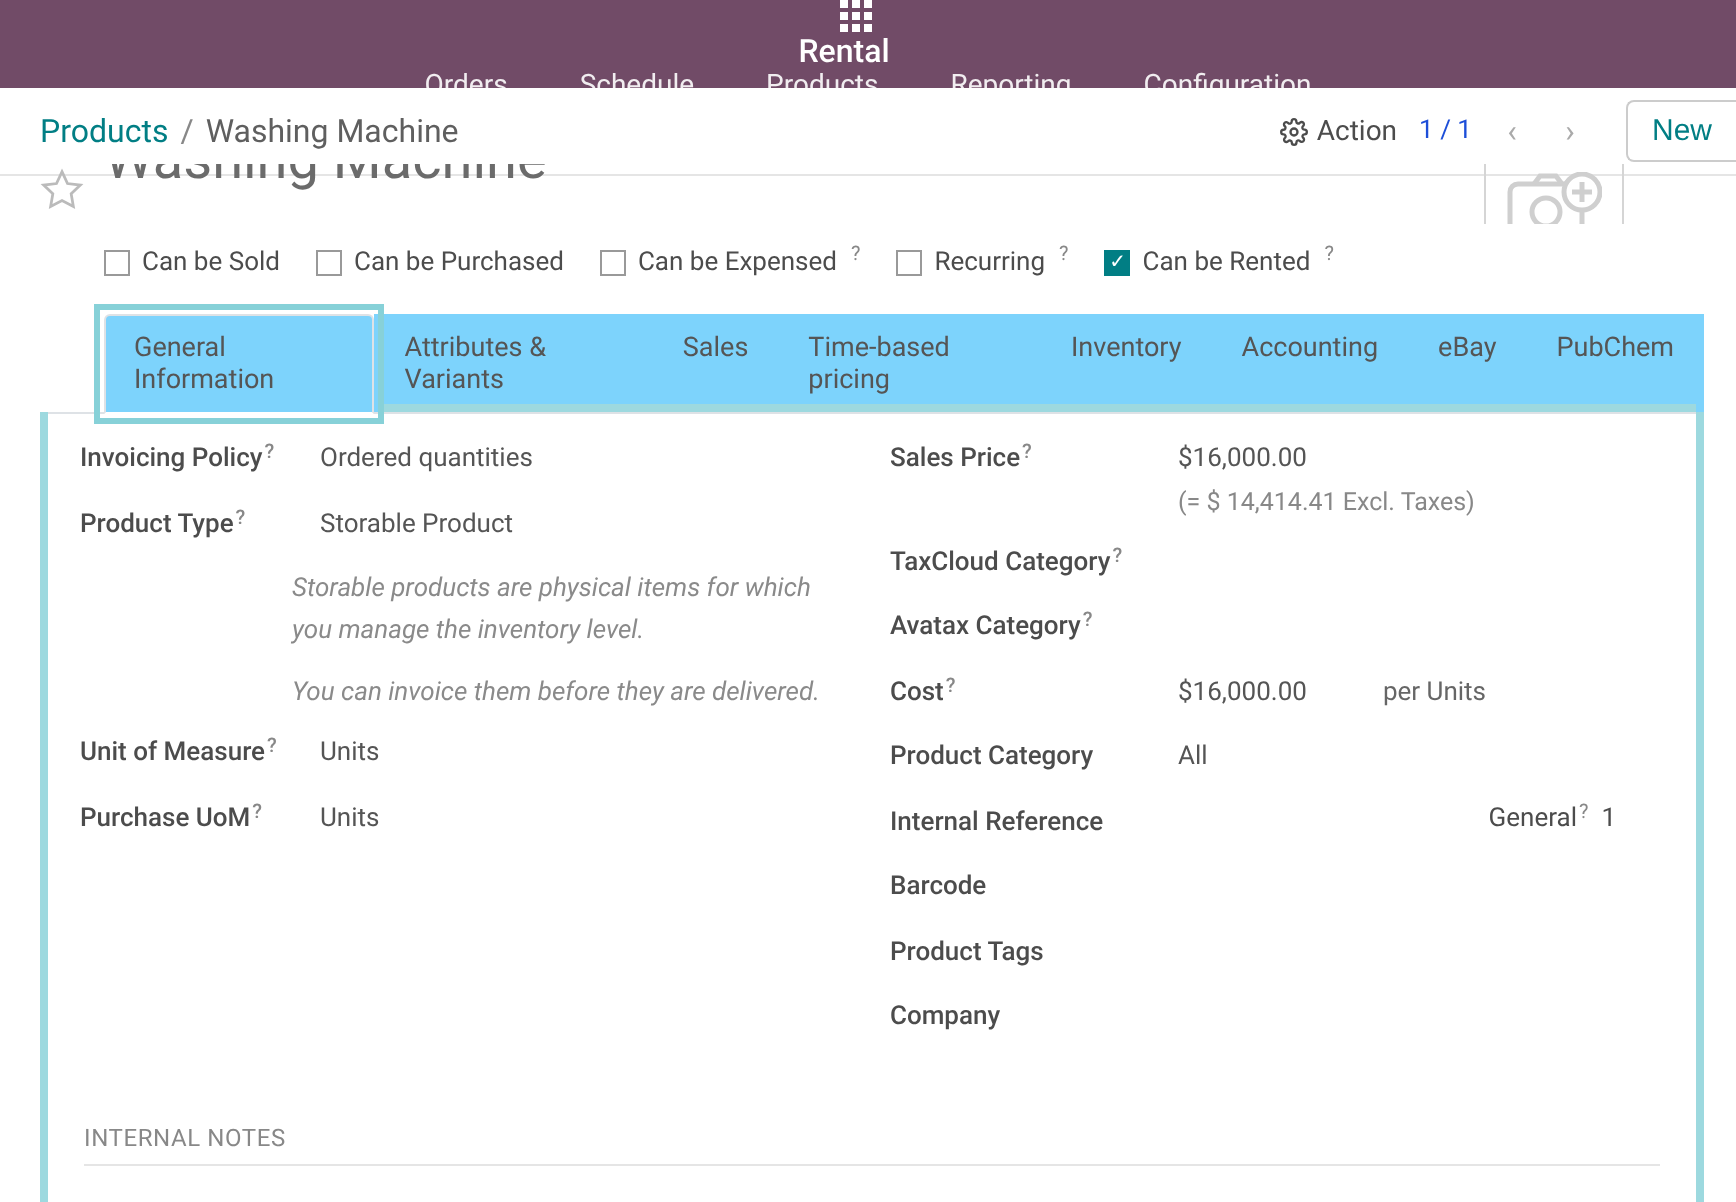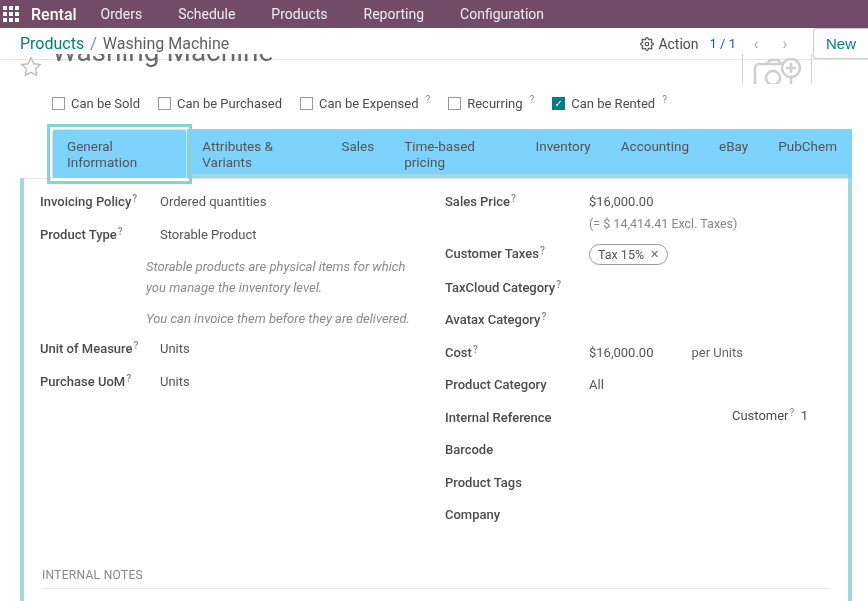--- a/index.html
+++ b/index.html
@@ -1,25 +1,25 @@
 <!DOCTYPE html>
 <html><head>
 <meta charset="utf-8">
 <style>
   * { box-sizing: border-box; margin: 0; padding: 0; }
   body { font-family: -apple-system, BlinkMacSystemFont, "Segoe UI", Roboto, sans-serif; font-size: 13px; color: #4c4c4c; background: #fff; width: 868px; height: 601px; overflow: hidden; position: relative; }
   
-  .navbar { background: #714b67; height: 28px; display: flex; align-items: center; padding: 0 3px; color: #fff; }
+  .navbar { background: #714b67; height: 44px; display: flex; align-items: center; padding: 0 28px; color: #fff; flex-direction: column; }
   .apps-icon { width: 16px; height: 16px; display: grid; grid-template-columns: repeat(3,4px); grid-template-rows: repeat(3,4px); gap: 2px; margin-right: 12px; }
   .apps-icon span { background: #fff; width: 4px; height: 4px; }
   .brand { font-size: 16px; font-weight: 500; margin-right: 24px; }
   .nav-items { display: flex; gap: 36px; }
   .nav-item { color: rgba(255,255,255,0.9); font-size: 14px; cursor: pointer; }
   
-  .controlbar { height: 32px; display: flex; align-items: center; padding: 0 20px; border-bottom: 1px solid #e5e5e5; position: relative; }
+  .controlbar { height: 44px; display: flex; align-items: center; padding: 0 20px; border-bottom: 1px solid #e5e5e5; position: relative; }
   .breadcrumb { font-size: 16px; color: #5f5f5f; }
   .breadcrumb a { color: #017e84; text-decoration: none; }
   .breadcrumb-sep { margin: 0 6px; color: #888; }
   .cp-right { position: absolute; right: 0; display: flex; align-items: center; gap: 11px; }
   .action-btn { display: flex; align-items: center; gap: 4px; color: #4c4c4c; cursor: pointer; font-size: 14px; }
   .gear-icon { width: 14px; height: 14px; }
   .pager { font-size: 13px; color: #1d4ed8; }
   .chev { width: 18px; height: 18px; display: inline-flex; align-items: center; justify-content: center; color: #aaa; cursor: pointer; font-size: 16px; }
   .new-btn { border: 1px solid #ccc; padding: 6px 12px; color: #017e84; background: #fff; border-radius: 4px 0 0 4px; cursor: pointer; font-size: 15px; margin-left: 8px; border-right: none; }
   
@@ -185,43 +185,36 @@
       </div>
       <div class="col" style="position:relative">
         <div class="frow">
             <div class="flabel-sm"><span>Sales Price</span><span class="qmark">?</span></div>
             <div>
               <div class="fval">$16,000.00</div>
               <div class="subval">(= $ 14,414.41 Excl. Taxes)</div>
             </div>
           </div>
         <div class="frow">
-            <div class="flabel-sm"><span>Customer Taxes</span><span class="qmark">?</span></div>
-            <div><span class="tag">
-                <span>Tax 15%</span>
-                <span class="tag-x">✕</span>
-              </span></div>
-          </div>
-        <div class="frow">
             <div class="flabel-sm"><span>TaxCloud Category</span><span class="qmark">?</span></div>
           </div>
         <div class="frow">
             <div class="flabel-sm"><span>Avatax Category</span><span class="qmark">?</span></div>
           </div>
         <div class="frow">
             <div class="flabel-sm"><span>Cost</span><span class="qmark">?</span></div>
             <div class="fval"><span>$16,000.00</span><span class="unit-suffix">per Units</span></div>
           </div>
         <div class="frow">
             <div class="flabel-sm">Product Category</div>
             <div class="fval">All</div>
           </div>
         <div class="frow">
             <div class="flabel-sm">Internal Reference</div>
-            <div class="ver"><span><span>Customer</span><span class="qmark">?</span></span>&nbsp;&nbsp;<span>1</span></div>
+            <div class="ver"><span><span>General</span><span class="qmark">?</span></span>&nbsp;&nbsp;<span>1</span></div>
           </div>
         <div class="frow">
             <div class="flabel-sm">Barcode</div>
           </div>
         <div class="frow">
             <div class="flabel-sm">Product Tags</div>
           </div>
         <div class="frow">
             <div class="flabel-sm">Company</div>
           </div>

